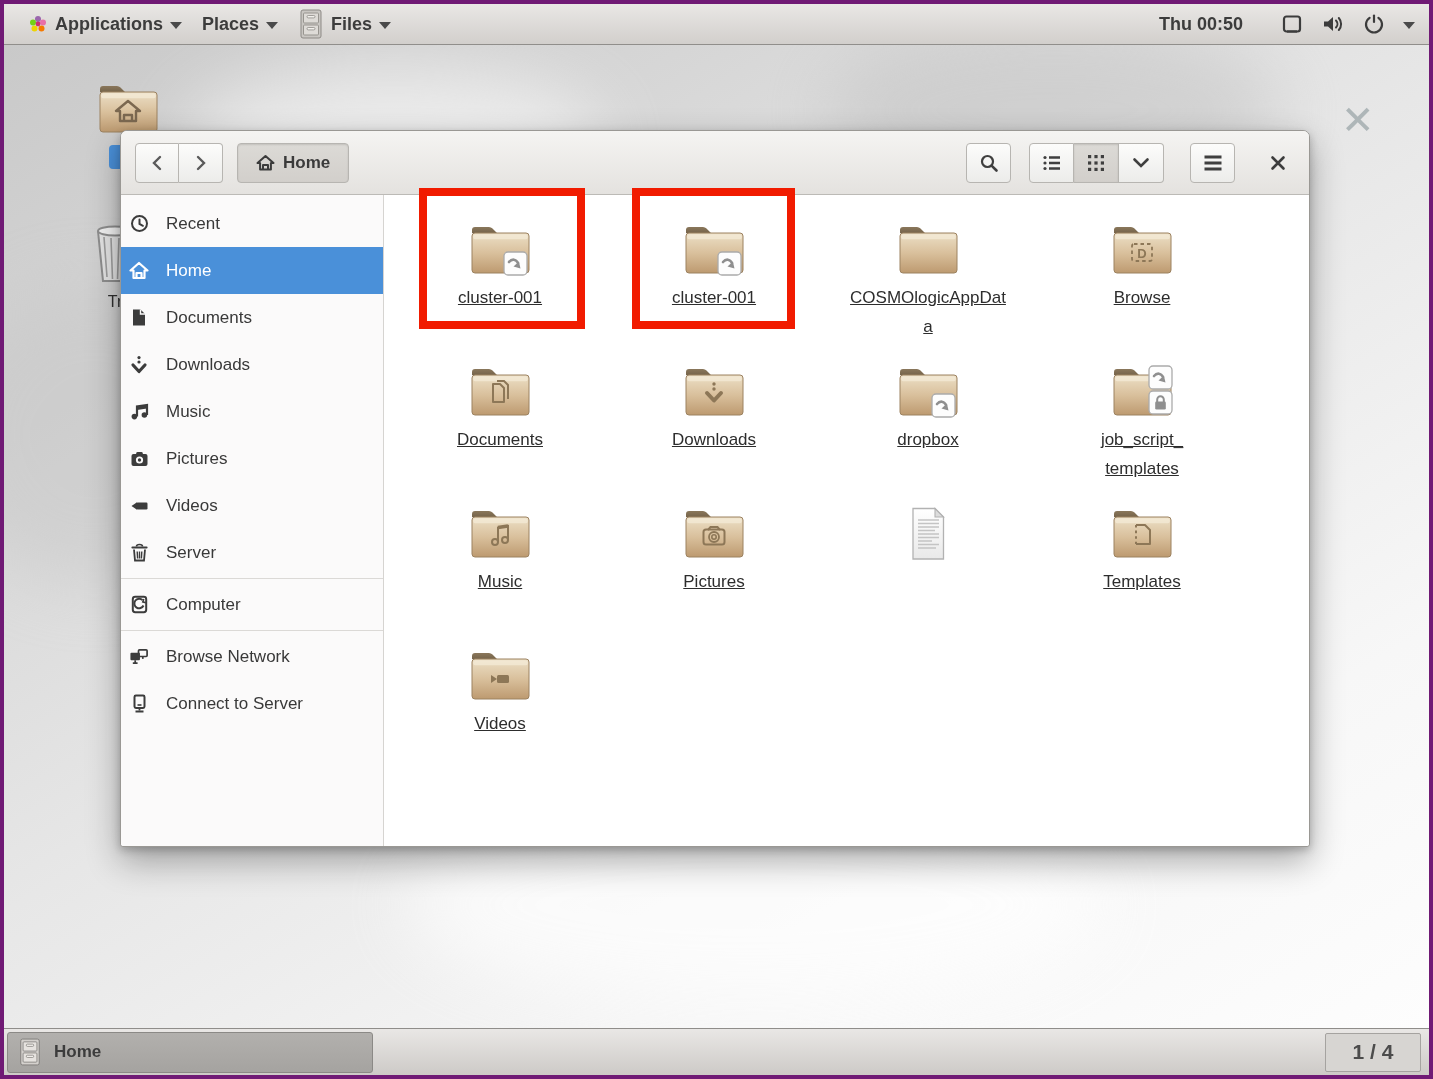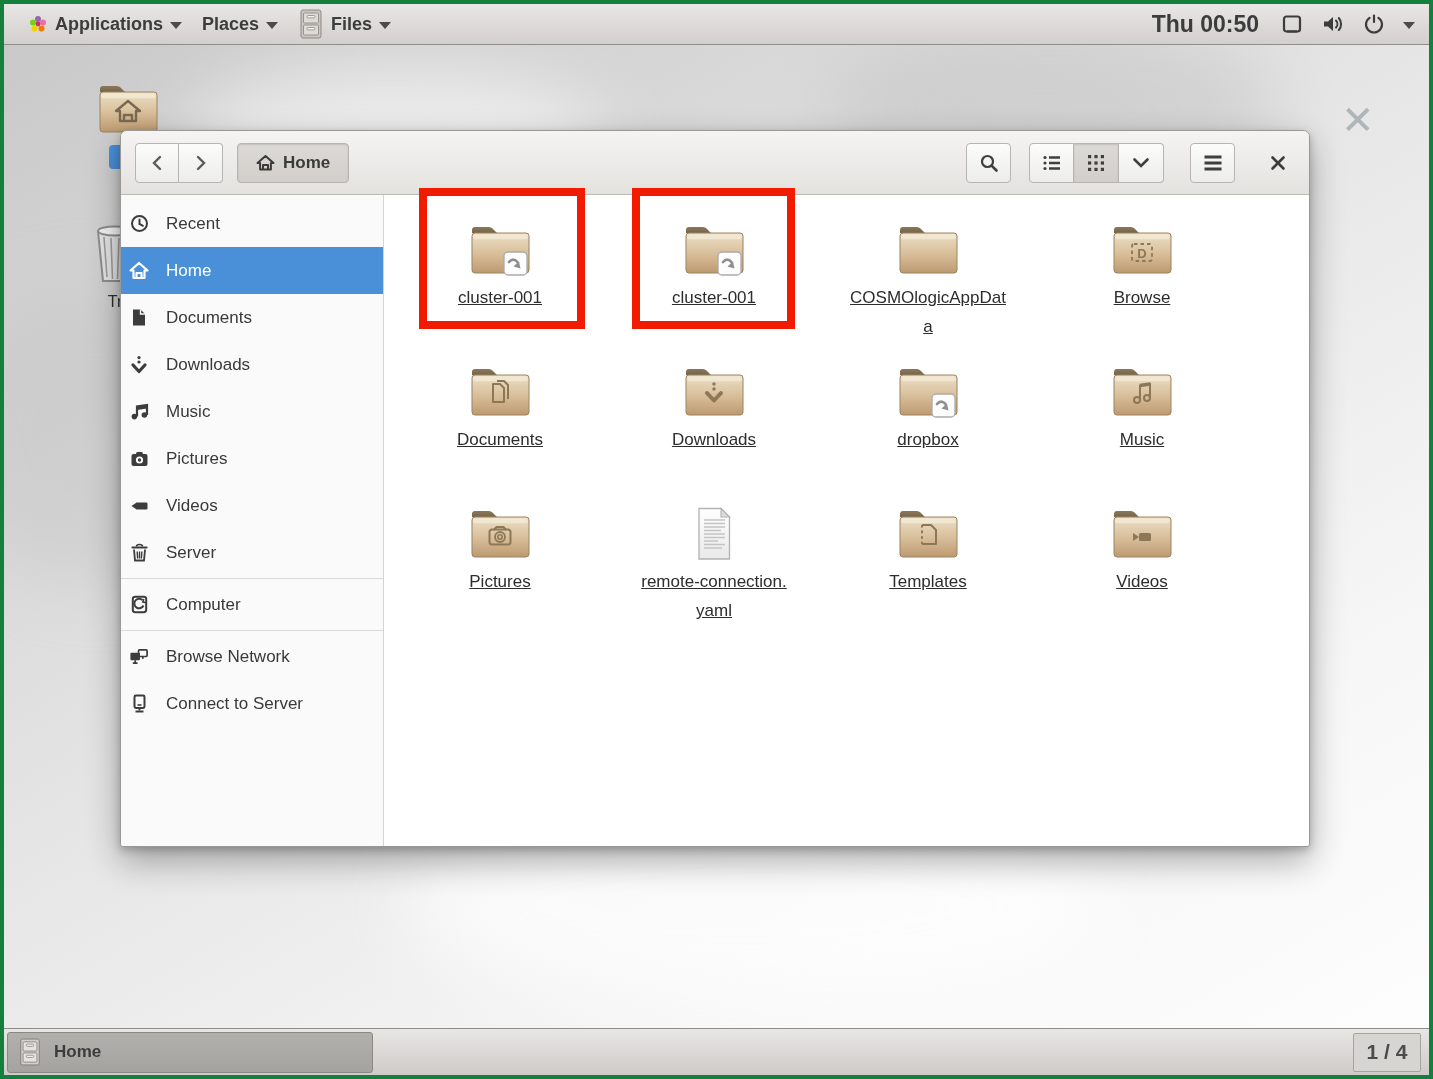--- a/index.html
+++ b/index.html
@@ -1,27 +1,27 @@
 <!DOCTYPE html>
 <html><head>
 <meta charset="utf-8">
 <style>
   * { margin:0; padding:0; box-sizing:border-box; }
   html,body { width:1433px; height:1079px; }
   body { font-family:"Liberation Sans","DejaVu Sans",sans-serif; overflow:hidden; }
-  .screen { position:relative; width:1433px; height:1079px; border:4px solid #15803d; background:#dedede; overflow:hidden; }
+  .screen { position:relative; width:1433px; height:1079px; border:4px solid #701a75; background:#dedede; overflow:hidden; }
 
   
   .topbar { position:absolute; left:0; top:0; right:0; height:41px; background:linear-gradient(#e9e7e5,#d2cfcc);
             border-bottom:1px solid #908e8b; display:flex; align-items:center; padding:0 14px; z-index:40; }
   .menu { display:flex; align-items:center; gap:7px; height:100%; padding:0 10px; cursor:default; }
   .menu-label { font-size:18px; font-weight:bold; color:#3c3c3c; }
   .caret { width:0; height:0; border-left:6px solid transparent; border-right:6px solid transparent; border-top:7px solid #4a4a4a; margin-top:2px; }
   .topbar-right { margin-left:auto; display:flex; align-items:center; gap:18px; }
-  .clock { font-size:23px; font-weight:bold; color:#3c3c3c; margin-right:4px; }
+  .clock { font-size:18px; font-weight:bold; color:#3c3c3c; margin-right:20px; }
   .sysicon { display:flex; align-items:center; }
 
   
   .desktop { position:absolute; left:0; top:41px; right:0; bottom:47px;
      background:linear-gradient(150deg,#c9c9c9 0%,#d6d6d6 22%,#e7e7e7 48%,#f7f7f7 78%,#fdfdfd 100%); overflow:hidden; }
   .blob { position:absolute; border-radius:50%; filter:blur(34px); }
   .desk-x { position:absolute; left:1337px; top:55px; font-size:40px; color:#aeb6b8; font-weight:normal; line-height:1; }
 
   .desk-icon { position:absolute; display:flex; flex-direction:column; align-items:center; z-index:2; }
   .desk-label-pill { margin-top:6px; background:#4a90d9; color:#fff; font-size:16px; padding:2px 10px 4px 10px; border-radius:4px; }
@@ -62,21 +62,21 @@
   .redbox { position:absolute; border:8px solid #f11b00; z-index:20; }
   .rb1 { left:298px; top:57px; width:166px; height:141px; }
   .rb2 { left:511px; top:57px; width:163px; height:141px; }
 
   
   .taskbar { position:absolute; left:0; right:0; bottom:0; height:47px; background:linear-gradient(#e9e7e5,#cdcac7);
      border-top:1px solid #8f8d8a; display:flex; align-items:center; z-index:40; }
   .task-btn { width:366px; height:41px; margin-left:3px; background:linear-gradient(#b2b0ad,#a5a3a0);
      border:1px solid #8b8986; border-radius:3px; display:flex; align-items:center; gap:12px; padding:0 10px; }
   .task-label { font-size:17px; font-weight:bold; color:#3c3c3c; }
-  .pager { margin-left:auto; margin-right:8px; width:68px; height:39px; background:#d7d5d2; border:1px solid #a5a3a0;
+  .pager { margin-left:auto; margin-right:8px; width:96px; height:39px; background:#d7d5d2; border:1px solid #a5a3a0;
      border-radius:2px; display:flex; align-items:center; justify-content:center; font-size:21px; font-weight:bold; color:#4c4c4c; }
 </style>
 </head>
 <body>
 
 <svg width="0" height="0" style="position:absolute">
   <defs>
     <linearGradient id="gTan" x1="0" y1="0" x2="0" y2="1">
       <stop offset="0" stop-color="#ecdfc6"></stop>
         <stop offset="0.5" stop-color="#d9c09c"></stop>
@@ -431,20 +431,29 @@
           </div>
 
           <div class="file-item">
             <svg width="66" height="58" viewBox="0 0 64 58">
               <use href="#folder-base"></use>
                 <use href="#badge-symlink" x="36" y="30"></use>
             </svg>
             <span class="file-label">dropbox</span>
           </div>
 
+          <div class="file-item">
+            <svg width="66" height="58" viewBox="0 0 64 58">
+              <use href="#folder-base"></use>
+                <use href="#badge-symlink" x="39" y="2"></use>
+                <use href="#badge-lock" x="39" y="27"></use>
+            </svg>
+            <span class="file-label">job_script_
+templates</span>
+          </div>
 
           <div class="file-item">
             <svg width="66" height="58" viewBox="0 0 64 58">
               <use href="#folder-base"></use>
               <circle cx="27" cy="36" r="3" fill="none" stroke="#8d7757" stroke-width="2"></circle>
               <circle cx="37" cy="34" r="3" fill="none" stroke="#8d7757" stroke-width="2"></circle>
               <path d="M30 36 V21.5 L40 20 V34" fill="none" stroke="#8d7757" stroke-width="2"></path>
               <path d="M30 21.5 L40 20" stroke="#8d7757" stroke-width="3.4"></path>
             </svg>
             <span class="file-label">Music</span>
@@ -463,22 +472,20 @@
 
 
           <div class="file-item">
             <svg width="66" height="58" viewBox="0 0 64 58">
               <path d="M17 2.5 h22 l8.5 8.5 V53 H17 z" fill="url(#gPage)" stroke="#b2b2b2" stroke-width="1.3"></path>
               <path d="M39 2.5 l8.5 8.5 H39 z" fill="#dcdcdc" stroke="#b2b2b2" stroke-width="1.1"></path>
               <g stroke="#c4c4c4" stroke-width="1.3">
                 <path d="M22 14 h21 M22 17.5 h21 M22 21 h21 M22 24.5 h17 M22 28 h21 M22 31.5 h21 M22 35 h14 M22 38.5 h21 M22 42 h18"></path>
               </g>
             </svg>
-            <span class="file-label">remote-connection.
-yaml</span>
           </div>
 
           <div class="file-item">
             <svg width="66" height="58" viewBox="0 0 64 58">
               <use href="#folder-base"></use>
               <path d="M26 19 h9 l5 5 v14 h-14" fill="none" stroke="#8d7757" stroke-width="2" stroke-linejoin="round"></path>
               <path d="M26 19 v19" stroke="#8d7757" stroke-width="2" stroke-dasharray="2.6 3"></path>
             </svg>
             <span class="file-label">Templates</span>
           </div>

